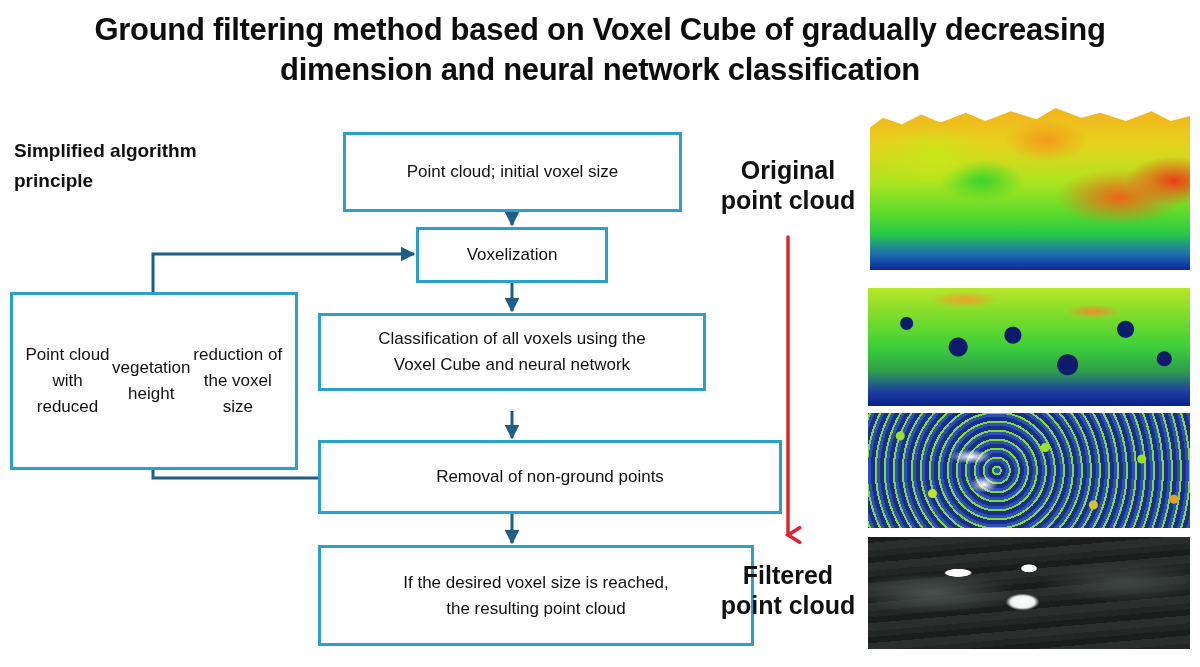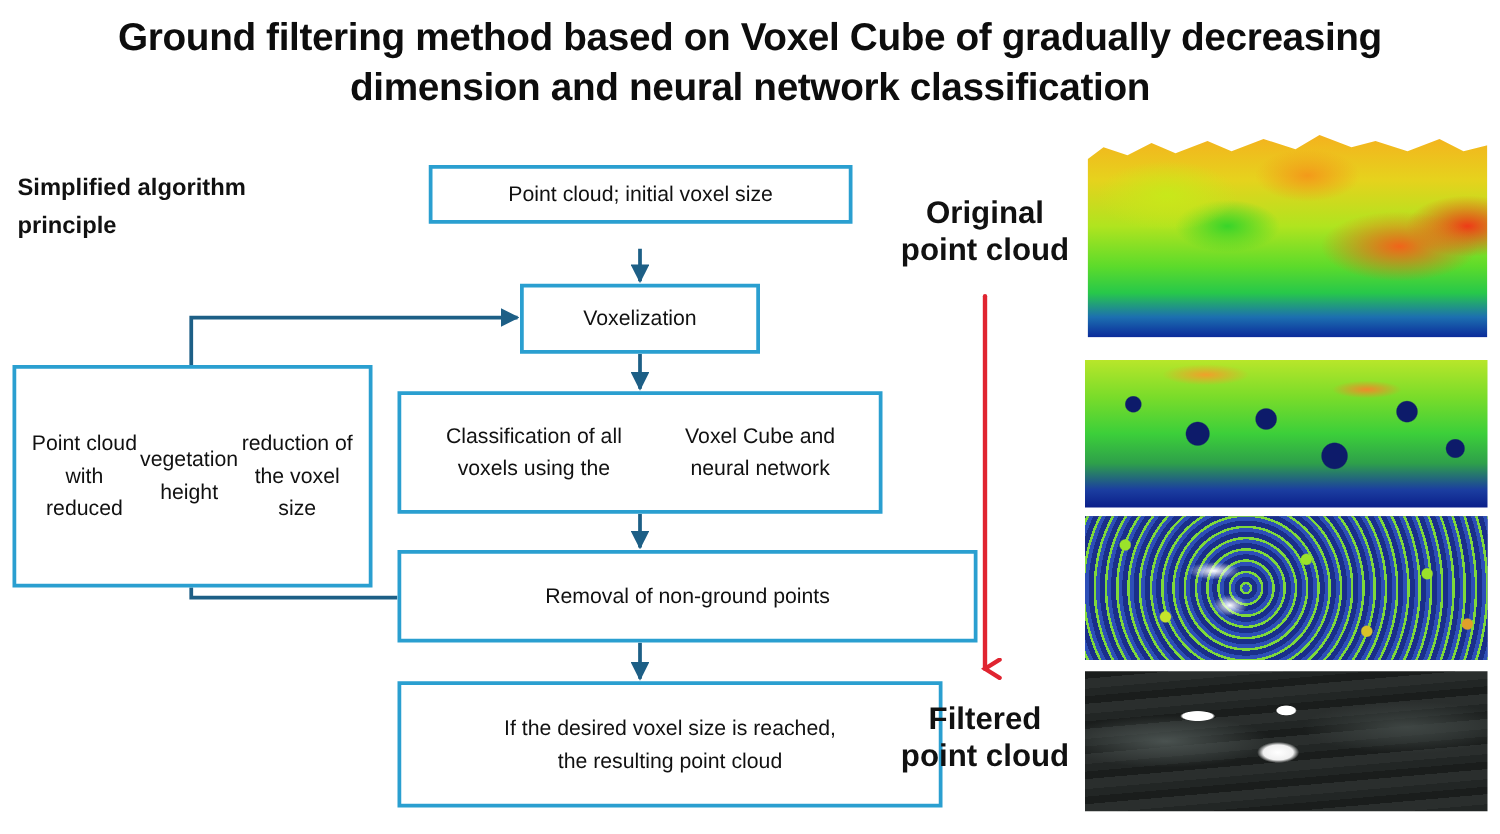--- a/index.html
+++ b/index.html
@@ -107,29 +107,29 @@
 
   <line x1="512" y1="514" x2="512" y2="543" stroke="#1d5f86" stroke-width="3" marker-end="url(#ah)"></line>
 
   <polyline points="318,478 153,478 153,434" fill="none" stroke="#1d5f86" stroke-width="3" marker-end="url(#ah)"></polyline>
 
   <polyline points="153,292 153,254 414,254" fill="none" stroke="#1d5f86" stroke-width="3" marker-end="url(#ah)"></polyline>
 
   <line x1="788" y1="237" x2="788" y2="535" stroke="#e02430" stroke-width="3.5" stroke-linecap="round" marker-end="url(#ahr)"></line>
 </svg>
 
-<div class="box" style="left:343px; top:132px; width:339px; height:47px;">
+<div class="box" style="left:343px; top:132px; width:339px; height:80px;">
   <div>Point cloud; initial voxel size</div>
 </div>
 
 <div class="box" style="left:416px; top:227px; width:192px; height:56px;">
   <div>Voxelization</div>
 </div>
 
-<div class="box" style="left:318px; top:313px; width:388px; height:98px; flex-direction:row;justify-content:center;">
+<div class="box" style="left:318px; top:313px; width:388px; height:78px; flex-direction:column;justify-content:center;">
   <div>Classification of all voxels using the</div>
   <div>Voxel Cube and neural network</div>
 </div>
 
 <div class="box" style="left:318px; top:440px; width:464px; height:74px;">
   <div>Removal of non-ground points</div>
 </div>
 
 <div class="box" style="left:318px; top:545px; width:436px; height:101px; flex-direction:column;">
   <div>If the desired voxel size is reached,</div>

